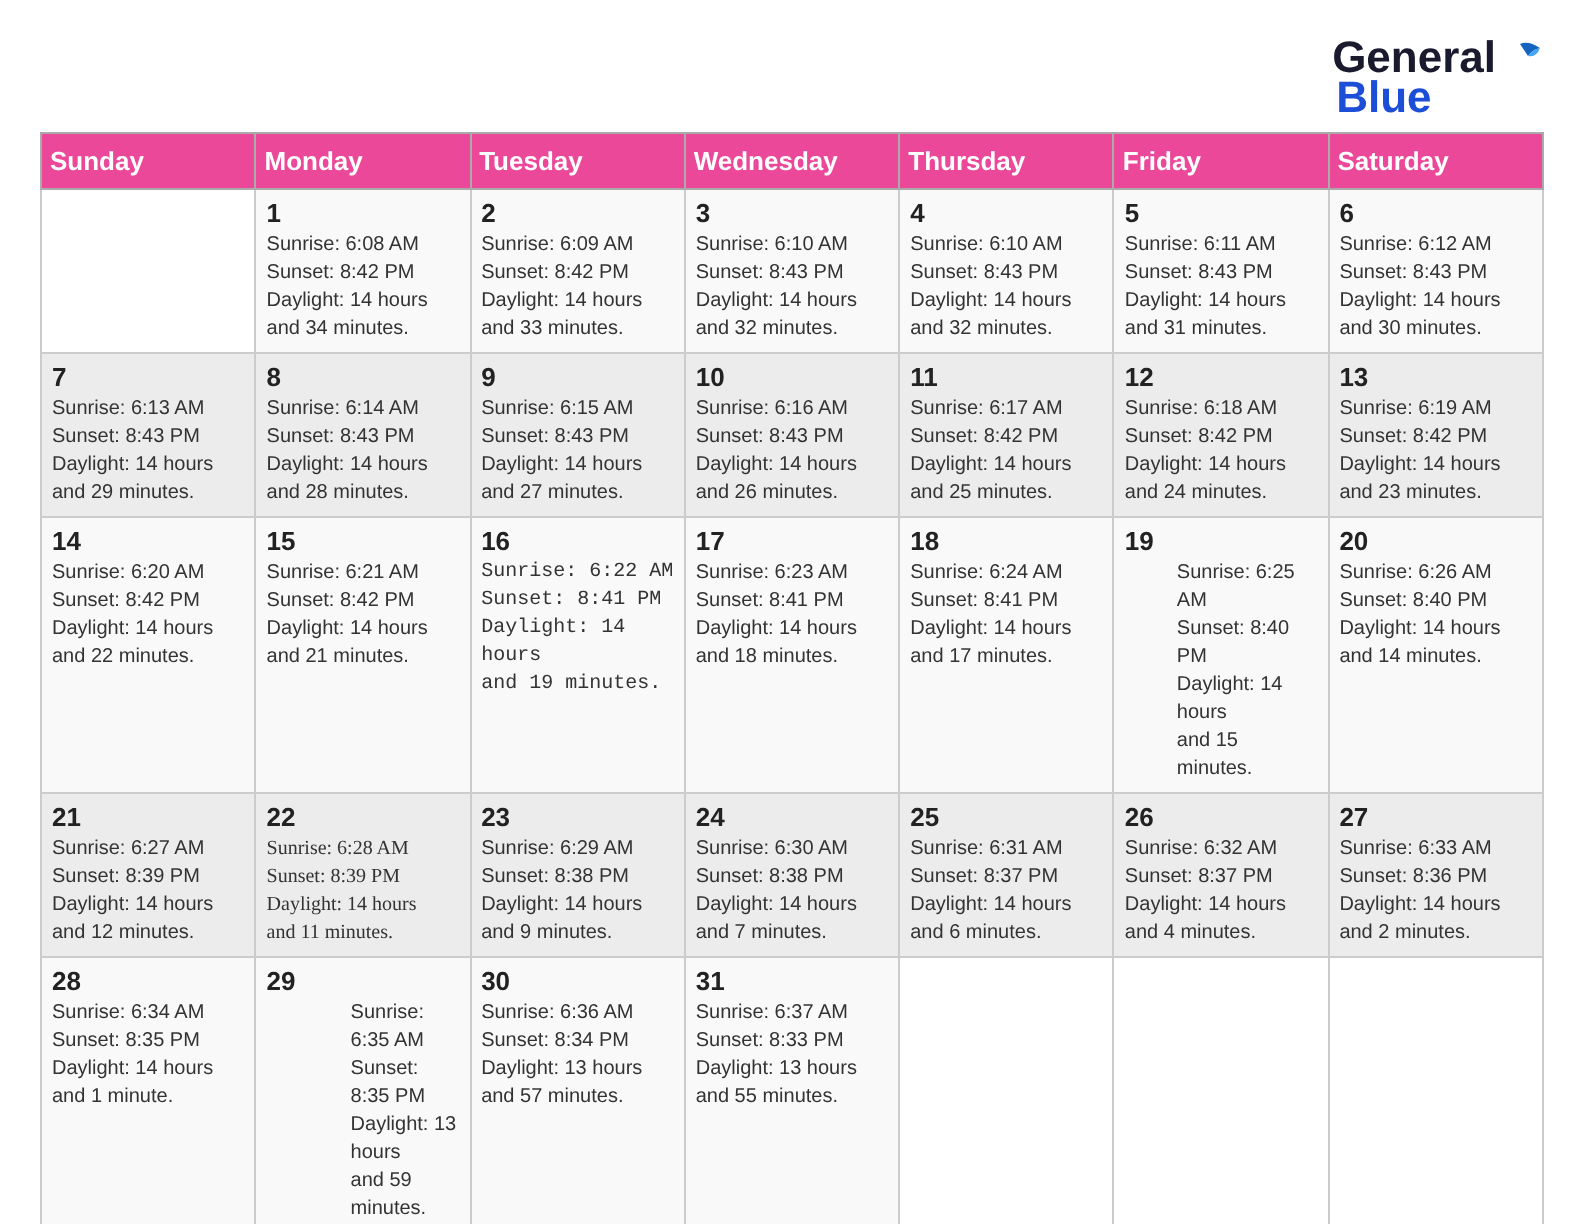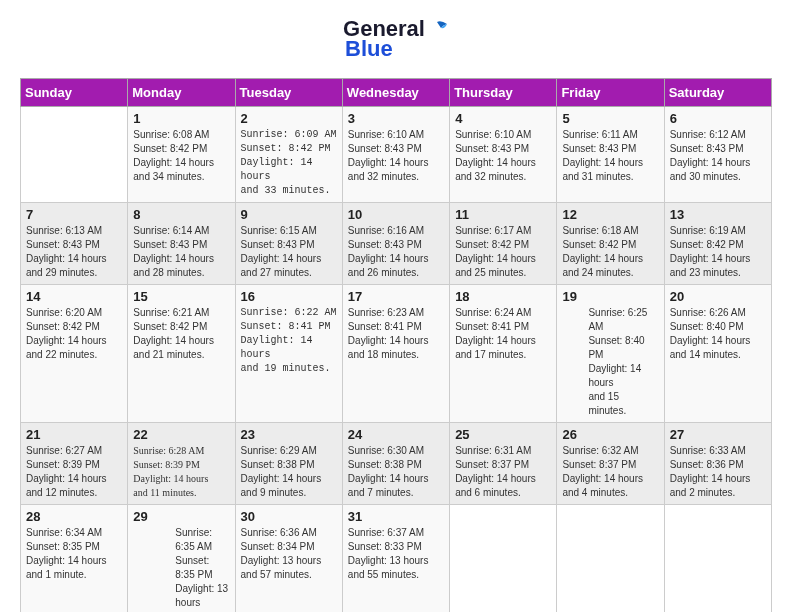--- a/index.html
+++ b/index.html
@@ -5,23 +5,23 @@
     * { box-sizing: border-box; margin: 0; padding: 0; }
     body {
       font-family: Arial, sans-serif;
       background: #fff;
       width: 792px;
       min-height: 612px;
       padding: 16px 20px;
     }
     .header-area {
       display: flex;
-      justify-content: center;
+      justify-content: flex-end;
       align-items: flex-start;
-      margin-bottom: 16px;
+      margin-bottom: 4px;
     }
     .logo {
       display: flex;
       flex-direction: column;
       align-items: flex-start;
     }
     .title-area {
       text-align: right;
     }
     .cal-title {
@@ -32,21 +32,21 @@
     .cal-subtitle {
       font-size: 16px;
       color: #444;
     }
     table {
       width: 100%;
       border-collapse: collapse;
       font-size: 11px;
     }
     thead tr th {
-      background: #a21caf;
+      background: #ec4899;
       color: #fff;
       padding: 6px 4px;
       text-align: left;
       font-size: 13px;
       font-weight: bold;
       border: 1px solid #aaa;
     }
     tbody tr td {
       border: 1px solid #ccc;
       vertical-align: top;
@@ -108,21 +108,21 @@
         <td class="empty-cell"></td>
         <td>
           <span class="day-num">1</span>
           <div class="day-info" style="white-space: pre-line;">Sunrise: 6:08 AM
 Sunset: 8:42 PM
 Daylight: 14 hours
 and 34 minutes.</div>
         </td>
         <td>
           <span class="day-num">2</span>
-          <div class="day-info" style="white-space: pre-line; font-family: Liberation Mono, monospace;">Sunrise: 6:09 AM
+          <div class="day-info" style="white-space: pre-line;">Sunrise: 6:09 AM
 Sunset: 8:42 PM
 Daylight: 14 hours
 and 33 minutes.</div>
         </td>
         <td>
           <span class="day-num">3</span>
           <div class="day-info" style="white-space: pre-line;">Sunrise: 6:10 AM
 Sunset: 8:43 PM
 Daylight: 14 hours
 and 32 minutes.</div>

